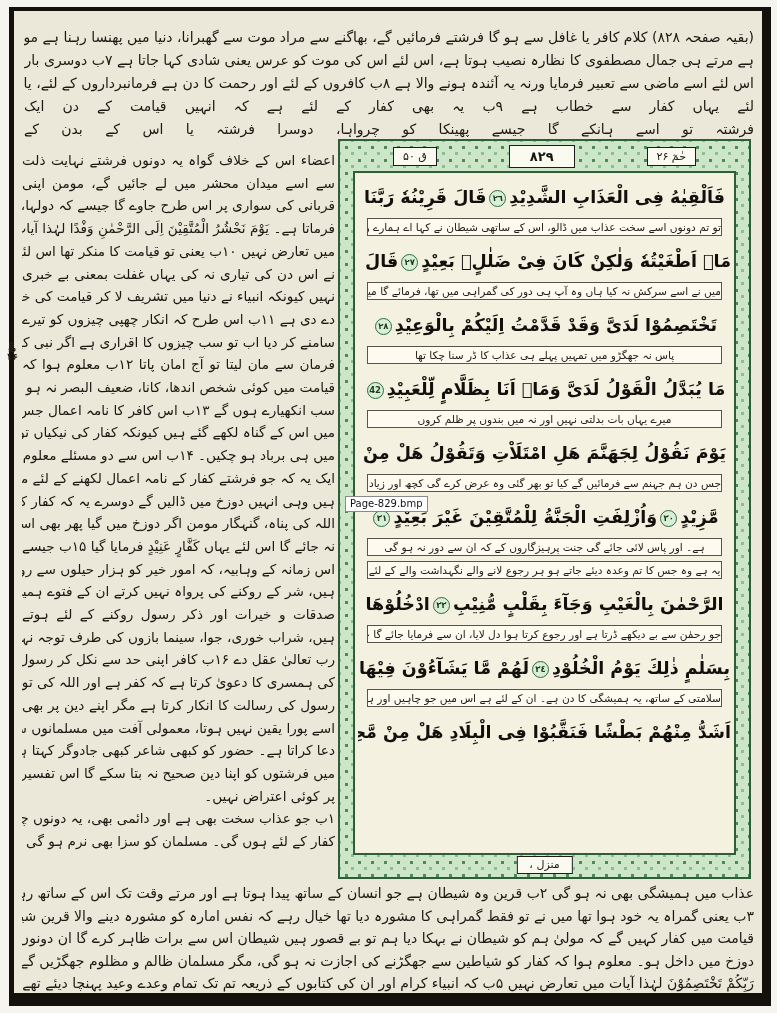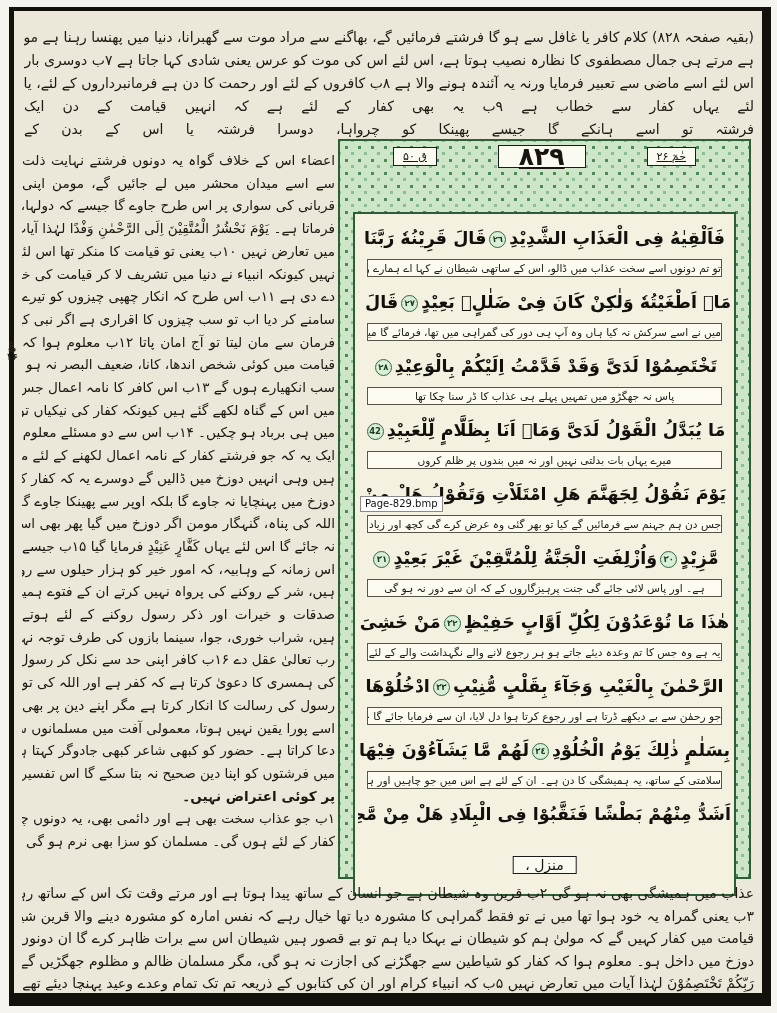--- a/index.html
+++ b/index.html
@@ -5,57 +5,57 @@
   html,body{margin:0;padding:0;background:#d8d6cf;}
   .viewport{position:relative;width:777px;height:1013px;overflow:hidden;
     background:#f6f4ee;font-family:"DejaVu Sans",sans-serif;color:#181510;}
   
   .page{position:absolute;left:9px;top:7px;width:762px;height:999px;box-sizing:border-box;
     border-style:solid;border-color:#14110d;border-width:4px 9px 13px 5px;
     background:#ebe7d9;}
   
   .ublock{position:absolute;direction:rtl;text-align:justify;color:#1c1812;}
   .ublock .tline{white-space:nowrap;overflow:hidden;text-align:justify;text-align-last:justify;}
-  .ublock .tline.short{text-align-last:right;font-weight:bold;}
+  .ublock .tline.short{text-align-last:right;}
   #top-block{left:24px;top:26px;width:730px;font-size:14px;line-height:23px;}
   #left-column{left:22px;top:149px;width:313px;font-size:13.6px;line-height:22.7px;}
   #bottom-block{left:22px;top:882px;width:732px;font-size:14px;line-height:22.5px;}
   
   #frame{position:absolute;left:338px;top:139px;width:413px;height:740px;box-sizing:border-box;
     border:2px solid #2e5e38;
     background-color:#cde6c8;
     background-image:
       radial-gradient(circle,#4c8a57 1.4px,rgba(0,0,0,0) 2px),
       radial-gradient(circle,#8abf93 1.4px,rgba(0,0,0,0) 2px);
     background-size:13px 13px,13px 13px;
     background-position:0 0,6px 6px;
     padding:30px 13px 22px;}
   #frame-inner{position:relative;width:100%;height:100%;box-sizing:border-box;
     border:2px solid #2e5e38;box-shadow:0 0 0 1px #f2efe0 inset;
-    background:#f5f1e1;padding:4px 3px 2px;overflow:hidden;margin-top:41px;}
+    background:#f5f1e1;padding:4px 3px 2px;overflow:hidden;}
   .hdr-row{position:absolute;left:13px;right:13px;top:4px;height:23px;
     display:flex;align-items:center;justify-content:space-between;padding:0 40px;}
   .hdr-box{background:#fbfaf0;border:1px solid #1c1c1c;padding:0 9px;font-size:11px;
-    line-height:17px;direction:rtl;white-space:nowrap;text-decoration:underline;}
-  .hdr-box.num{font-size:25px;font-weight:bold;line-height:21px;padding:0 20px;}
+    line-height:17px;direction:rtl;white-space:nowrap;}
+  .hdr-box.num{font-size:13px;font-weight:bold;line-height:21px;padding:0 20px;}
   .ftr-box{position:absolute;bottom:3px;left:50%;transform:translateX(-50%);
-    background:#fbfaf0;border:1px solid #1c1c1c;padding:0 12px;font-size:14px;
+    background:#fbfaf0;border:1px solid #1c1c1c;padding:0 12px;font-size:11px;
     line-height:16px;direction:rtl;white-space:nowrap;}
   .arabic{direction:rtl;text-align:center;font-weight:bold;font-size:17.5px;
     line-height:40px;height:40px;white-space:nowrap;overflow:hidden;
     color:#12100c;margin-bottom:1px;}
   .arabic .atext{letter-spacing:0;}
   .medallion{display:inline-block;width:15px;height:15px;border-radius:50%;
     background:#d9eed6;border:1px solid #2f6b3f;color:#1c3a22;font-size:8.5px;
     font-weight:bold;line-height:14px;text-align:center;vertical-align:2px;margin:0 3px;}
   .urdu-strip{direction:rtl;margin:0 9px 5px;border:1px solid #56544a;background:#fdfbf0;
     font-size:10.6px;line-height:16px;height:16px;text-align:center;
     white-space:nowrap;overflow:hidden;color:#23201a;}
   
-  #file-tooltip{position:absolute;left:360px;top:496px;background:#ffffff;
+  #file-tooltip{position:absolute;left:345px;top:496px;background:#ffffff;
     border:1px solid #8a8a8a;padding:1px 4px;font-size:10px;line-height:12px;
     font-family:"DejaVu Sans",sans-serif;color:#111;z-index:9;}
   #margin-marker{position:absolute;left:4px;top:336px;width:16px;text-align:center;
     direction:rtl;color:#262217;}
   #margin-marker .ruku{font-size:13px;line-height:15px;}
   #margin-marker .ruku-num{font-size:10px;line-height:11px;font-weight:bold;}
 </style>
 </head>
 <body>
 
@@ -70,31 +70,31 @@
       <div class="tline">لئے یہاں کفار سے خطاب ہے ۹ب یہ بھی کفار کے لئے ہے کہ انہیں قیامت کے دن ایک</div>
       <div class="tline">فرشتہ تو اسے ہانکے گا جیسے پھینکا کو چرواہا، دوسرا فرشتہ یا اس کے بدن کے</div>
     </div>
 
   <div class="ublock" id="left-column">
       <div class="tline">اعضاء اس کے خلاف گواہ یہ دونوں فرشتے نہایت ذلت</div>
       <div class="tline">سے اسے میدان محشر میں لے جائیں گے، مومن اپنی</div>
       <div class="tline">قربانی کی سواری پر اس طرح جاوے گا جیسے کہ دولہا، رب</div>
       <div class="tline">فرماتا ہے۔ يَوْمَ نَحْشُرُ الْمُتَّقِيْنَ اِلَى الرَّحْمٰنِ وَفْدًا لہٰذا آیات</div>
       <div class="tline">میں تعارض نہیں ۱۰ب یعنی تو قیامت کا منکر تھا اس لئے تو</div>
+      <div class="tline">نے اس دن کی تیاری نہ کی یہاں غفلت بمعنی بے خبری</div>
       <div class="tline">نہیں کیونکہ انبیاء نے دنیا میں تشریف لا کر قیامت کی خبر</div>
       <div class="tline">دے دی ہے ۱۱ب اس طرح کہ انکار چھپی چیزوں کو تیرے</div>
       <div class="tline">سامنے کر دیا اب تو سب چیزوں کا اقراری ہے اگر نبی کے</div>
       <div class="tline">فرمان سے مان لیتا تو آج امان پاتا ۱۲ب معلوم ہوا کہ</div>
       <div class="tline">قیامت میں کوئی شخص اندھا، کانا، ضعیف البصر نہ ہو گا</div>
       <div class="tline">سب انکھیارے ہوں گے ۱۳ب اس کافر کا نامہ اعمال جس</div>
       <div class="tline">میں اس کے گناہ لکھے گئے ہیں کیونکہ کفار کی نیکیاں تو دنیا</div>
       <div class="tline">میں ہی برباد ہو چکیں۔ ۱۴ب اس سے دو مسئلے معلوم ہوئے</div>
       <div class="tline">ایک یہ کہ جو فرشتے کفار کے نامہ اعمال لکھنے کے لئے مقرر</div>
       <div class="tline">ہیں وہی انہیں دوزخ میں ڈالیں گے دوسرے یہ کہ کفار کو</div>
-      <div class="tline">دوزخ میں پہنچایا نہ جاوے گا بلکہ اوپر سے پھینکا جاوے گا</div>
       <div class="tline">اللہ کی پناہ، گنہگار مومن اگر دوزخ میں گیا پھر بھی اسے پھینکا</div>
       <div class="tline">نہ جائے گا اس لئے یہاں كَفَّارٍ عَنِيْدٍ فرمایا گیا ۱۵ب جیسے</div>
       <div class="tline">اس زمانہ کے وہابیہ، کہ امور خیر کو ہزار حیلوں سے روکتے</div>
       <div class="tline">ہیں، شر کے روکنے کی پرواہ نہیں کرتے ان کے فتوے ہمیشہ</div>
       <div class="tline">صدقات و خیرات اور ذکر رسول روکنے کے لئے ہوتے</div>
       <div class="tline">ہیں، شراب خوری، جوا، سینما بازوں کی طرف توجہ نہیں،</div>
       <div class="tline">رب تعالیٰ عقل دے ۱۶ب کافر اپنی حد سے نکل کر رسول</div>
       <div class="tline">کی ہمسری کا دعویٰ کرتا ہے کہ کفر ہے اور اللہ کی توحید و</div>
       <div class="tline">رسول کی رسالت کا انکار کرتا ہے مگر اپنے دین پر بھی</div>
       <div class="tline">اسے پورا یقین نہیں ہوتا، معمولی آفت میں مسلمانوں سے</div>
@@ -122,21 +122,20 @@
         <div class="arabic"><span class="atext">مَاۤ اَطْغَيْتُهٗ وَلٰكِنْ كَانَ فِىْ ضَلٰلٍۭ بَعِيْدٍ</span><span class="medallion">٢٧</span><span class="atext">قَالَ لَا</span></div>
         <div class="urdu-strip">میں نے اسے سرکش نہ کیا ہاں وہ آپ ہی دور کی گمراہی میں تھا، فرمائے گا میرے</div>
         <div class="arabic"><span class="atext">تَخْتَصِمُوْا لَدَىَّ وَقَدْ قَدَّمْتُ اِلَيْكُمْ بِالْوَعِيْدِ</span><span class="medallion">٢٨</span></div>
         <div class="urdu-strip">پاس نہ جھگڑو میں تمہیں پہلے ہی عذاب کا ڈر سنا چکا تھا</div>
         <div class="arabic"><span class="atext">مَا يُبَدَّلُ الْقَوْلُ لَدَىَّ وَمَاۤ اَنَا بِظَلَّامٍ لِّلْعَبِيْدِ</span><span class="medallion">42</span></div>
         <div class="urdu-strip">میرے یہاں بات بدلتی نہیں اور نہ میں بندوں پر ظلم کروں</div>
         <div class="arabic"><span class="atext">يَوْمَ نَقُوْلُ لِجَهَنَّمَ هَلِ امْتَلَاْتِ وَتَقُوْلُ هَلْ مِنْ</span></div>
         <div class="urdu-strip">جس دن ہم جہنم سے فرمائیں گے کیا تو بھر گئی وہ عرض کرے گی کچھ اور زیادہ</div>
         <div class="arabic"><span class="atext">مَّزِيْدٍ</span><span class="medallion">٣٠</span><span class="atext">وَاُزْلِفَتِ الْجَنَّةُ لِلْمُتَّقِيْنَ غَيْرَ بَعِيْدٍ</span><span class="medallion">٣١</span></div>
         <div class="urdu-strip">ہے۔ اور پاس لائی جائے گی جنت پرہیزگاروں کے کہ ان سے دور نہ ہو گی</div>
-        <div class="arabic"><span class="atext">هٰذَا مَا تُوْعَدُوْنَ لِكُلِّ اَوَّابٍ حَفِيْظٍ</span><span class="medallion">٣٢</span><span class="atext">مَنْ خَشِىَ</span></div>
         <div class="urdu-strip">یہ ہے وہ جس کا تم وعدہ دیئے جاتے ہو ہر رجوع لانے والے نگہداشت والے کے لئے</div>
         <div class="arabic"><span class="atext">الرَّحْمٰنَ بِالْغَيْبِ وَجَآءَ بِقَلْبٍ مُّنِيْبِ</span><span class="medallion">٣٣</span><span class="atext">ادْخُلُوْهَا</span></div>
         <div class="urdu-strip">جو رحمٰن سے بے دیکھے ڈرتا ہے اور رجوع کرتا ہوا دل لایا، ان سے فرمایا جائے گا جنت میں جاؤ</div>
         <div class="arabic"><span class="atext">بِسَلٰمٍ ذٰلِكَ يَوْمُ الْخُلُوْدِ</span><span class="medallion">٣٤</span><span class="atext">لَهُمْ مَّا يَشَآءُوْنَ فِيْهَا</span></div>
         <div class="urdu-strip">سلامتی کے ساتھ، یہ ہمیشگی کا دن ہے۔ ان کے لئے ہے اس میں جو چاہیں اور ہمارے پاس اس</div>
         <div class="arabic"><span class="atext">اَشَدُّ مِنْهُمْ بَطْشًا فَنَقَّبُوْا فِى الْبِلَادِ هَلْ مِنْ مَّحِيْصٍ</span></div>
       </div>
     <div class="ftr-box">منزل ،</div>
   </div>
 

